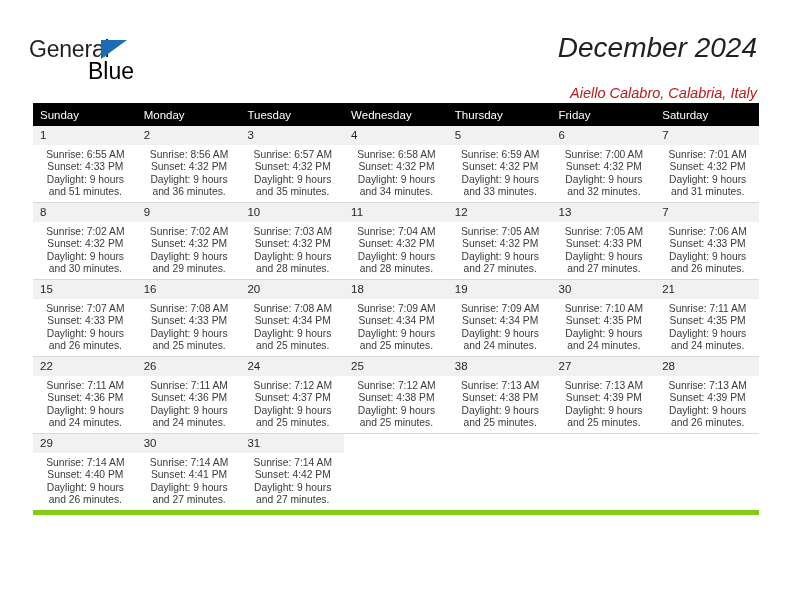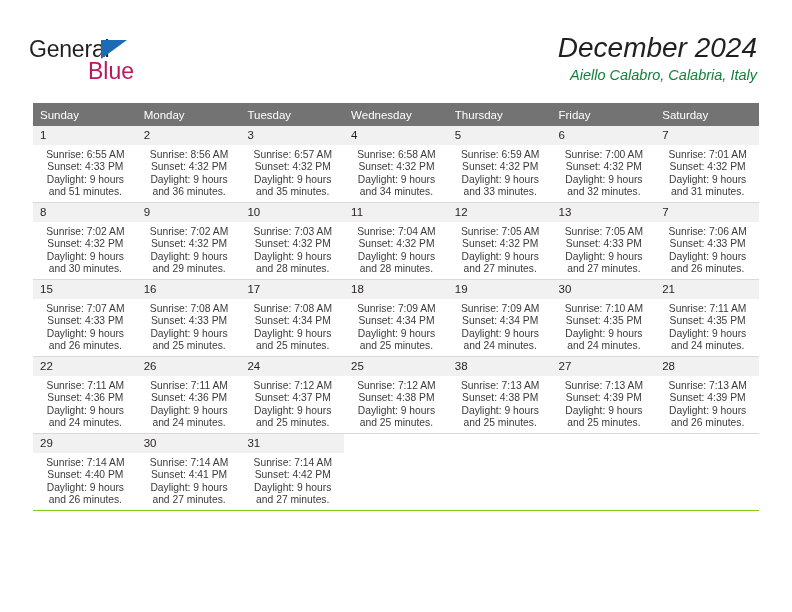--- a/index.html
+++ b/index.html
@@ -53,63 +53,63 @@
     width: 0;
     height: 0;
     border-left: 26px solid #1b6cb5;
     border-bottom: 19px solid transparent;
   }
   .brand-blue {
     position: absolute;
     left: 59px;
     top: 22px;
     font-size: 23px;
-    color: #be185d;
+    color: #000000;
     line-height: 26px;
     font-family: "Liberation Sans", sans-serif;
     text-align: center;
   }
 
   .title-wrap {
     position: absolute;
     right: 35px;
     top: 31px;
     text-align: right;
     font-style: italic;
   }
   .cal-title {
     font-size: 28px;
     color: #231f20;
     line-height: 34px;
     white-space: nowrap;
   }
   .cal-subtitle {
     font-size: 14.5px;
-    color: #15803d;
+    color: #b91c1c;
     line-height: 20px;
-    margin-top: 0;
+    margin-top: 18px;
     white-space: nowrap;
   }
 
   
   .calendar {
     position: absolute;
     left: 33px;
     top: 103px;
     width: 726px;
   }
   table.cal {
     border-collapse: collapse;
     table-layout: fixed;
     width: 726px;
   }
   table.cal col { width: 103.71px; }
 
   thead th {
-    background: #737373;
+    background: #000000;
     color: #ffffff;
     font-size: 11.5px;
     font-weight: normal;
     text-align: left;
     padding: 5px 0 5px 7px;
     height: 13px;
     border: none;
   }
 
   td.day {
@@ -135,21 +135,21 @@
     padding: 4px 6px 0 7px;
     font-size: 10.3px;
     line-height: 12.4px;
     color: #3b3b3b;
     text-align: center;
   }
   .info div { white-space: nowrap; }
 
   tr.week { border-bottom: 1px solid #d9d9d9; }
   tr.week > td { border-bottom: 1px solid #d9d9d9; }
-  tr.week.last > td { border-bottom: 1px solid #84cc16; }
+  tr.week.last > td { border-bottom: 5px solid #84cc16; }
 </style>
 </head>
 <body>
 
 <div class="page">
 
   <div class="top-bar">
 
     <div class="brand">
       <span class="brand-general">General</span>
@@ -333,21 +333,21 @@
           <td class="day">
             <div class="daynum">16</div>
             <div class="info">
               <div>Sunrise: 7:08 AM</div>
               <div>Sunset: 4:33 PM</div>
               <div>Daylight: 9 hours</div>
               <div>and 25 minutes.</div>
             </div>
           </td>
           <td class="day">
-            <div class="daynum">17</div>
+            <div class="daynum">20</div>
             <div class="info">
               <div>Sunrise: 7:08 AM</div>
               <div>Sunset: 4:34 PM</div>
               <div>Daylight: 9 hours</div>
               <div>and 25 minutes.</div>
             </div>
           </td>
           <td class="day">
             <div class="daynum">18</div>
             <div class="info">

